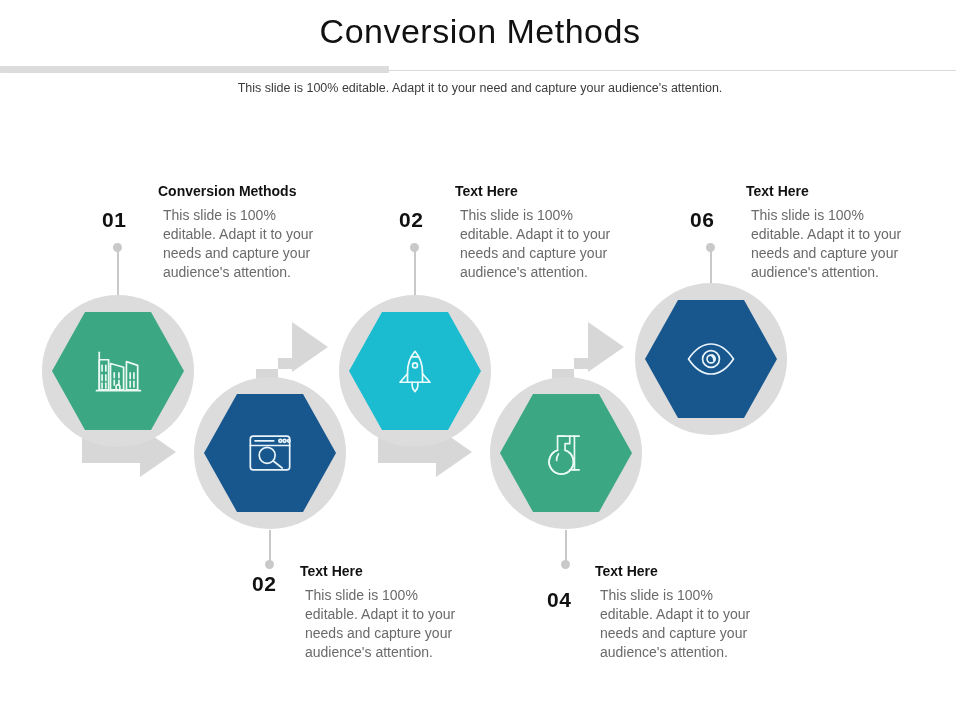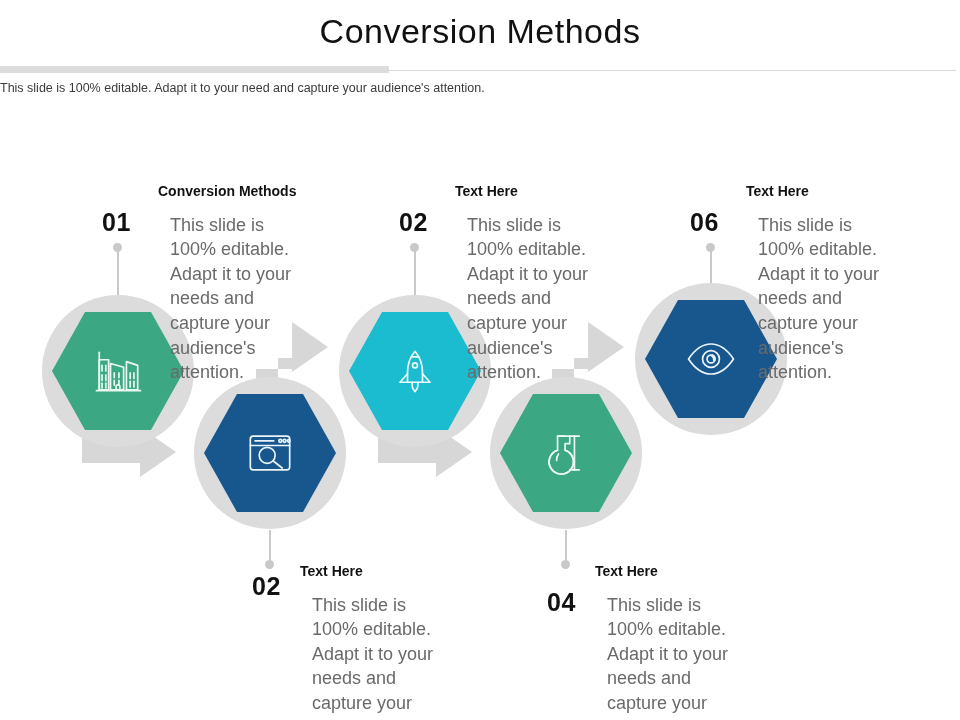--- a/index.html
+++ b/index.html
@@ -43,21 +43,21 @@
     width: 389px;
     height: 7px;
     background: #dcdcdc;
     border-radius: 1px;
   }
   #slide-subtitle {
     position: absolute;
     top: 81px;
     left: 0;
     width: 960px;
-    text-align: left;
+    text-align: center;
     font-size: 12.5px;
     color: #3b3b3b;
   }
 
   
   #diagram {
     position: absolute;
     top: 0;
     left: 0;
     width: 960px;
@@ -117,41 +117,41 @@
     border-radius: 50%;
     background: #c9c9c9;
   }
 
   
   .label-block {
     position: absolute;
   }
   .label-number {
     position: absolute;
-    font-size: 25px;
+    font-size: 21px;
     font-weight: bold;
     color: #111111;
     letter-spacing: 0.5px;
   }
   .label-text {
     position: absolute;
     width: 165px;
   }
   .label-title {
     font-size: 14px;
     font-weight: bold;
     color: #111111;
     line-height: 1.25;
     margin: 0 0 1px 0;
   }
   .label-body {
-    font-size: 18px;
+    font-size: 14px;
     color: #6a6a6a;
     line-height: 1.37;
-    margin: 12px;
+    margin: 5px;
   }
 </style>
 </head>
 <body>
 
 <div id="slide-title">Conversion Methods</div>
 <div id="header-rule"></div>
 <div id="header-rule-accent"></div>
 <div id="slide-subtitle">This slide is 100% editable. Adapt it to your need and capture your audience's attention.</div>
 

